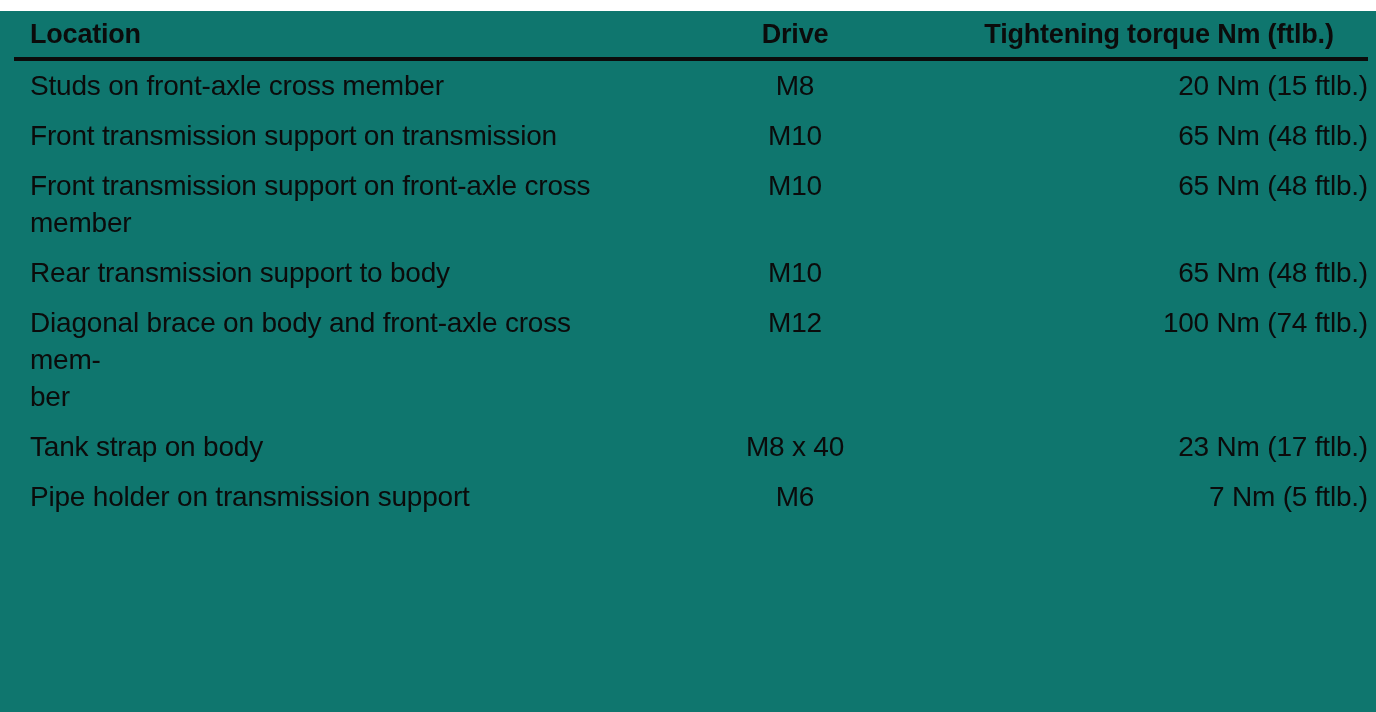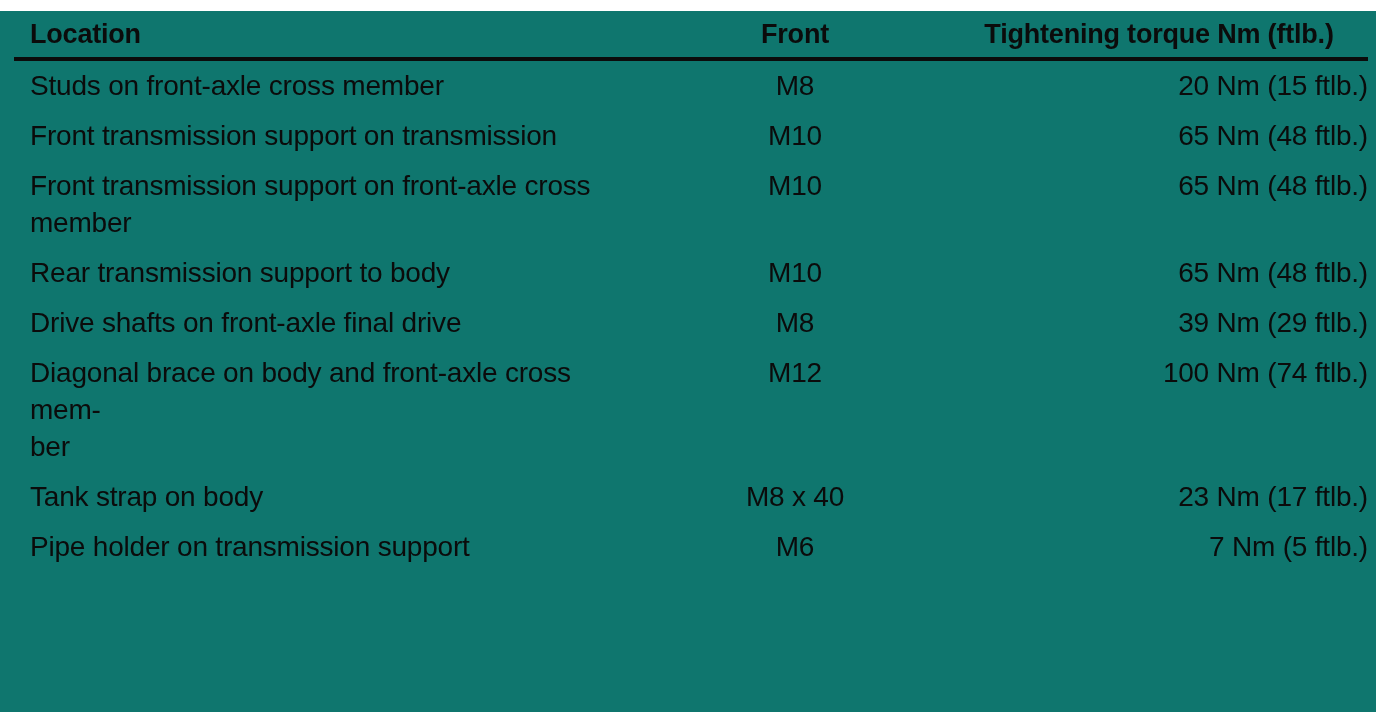--- a/index.html
+++ b/index.html
@@ -67,21 +67,21 @@
 <div class="page">
   <table class="torque-table">
     <colgroup>
       <col class="col-location">
       <col class="col-thread">
       <col class="col-torque">
     </colgroup>
     <thead>
       <tr>
         <th class="h-location">Location</th>
-        <th class="h-thread">Front</th>
+        <th class="h-thread">Drive</th>
         <th class="h-torque">Tightening torque Nm (ftlb.)</th>
       </tr>
     </thead>
     <tbody>
         <tr>
     <td class="c-location">Studs on front-axle cross member</td>
     <td class="c-thread">M8</td>
     <td class="c-torque">20 Nm (15 ftlb.)</td>
   </tr>
         <tr>
@@ -94,25 +94,20 @@
 member</td>
     <td class="c-thread">M10</td>
     <td class="c-torque">65 Nm (48 ftlb.)</td>
   </tr>
         <tr>
     <td class="c-location">Rear transmission support to body</td>
     <td class="c-thread">M10</td>
     <td class="c-torque">65 Nm (48 ftlb.)</td>
   </tr>
         <tr>
-    <td class="c-location">Drive shafts on front-axle final drive</td>
-    <td class="c-thread">M8</td>
-    <td class="c-torque">39 Nm (29 ftlb.)</td>
-  </tr>
-        <tr>
     <td class="c-location">Diagonal brace on body and front-axle cross mem-
 ber</td>
     <td class="c-thread">M12</td>
     <td class="c-torque">100 Nm (74 ftlb.)</td>
   </tr>
         <tr>
     <td class="c-location">Tank strap on body</td>
     <td class="c-thread">M8 x 40</td>
     <td class="c-torque">23 Nm (17 ftlb.)</td>
   </tr>

